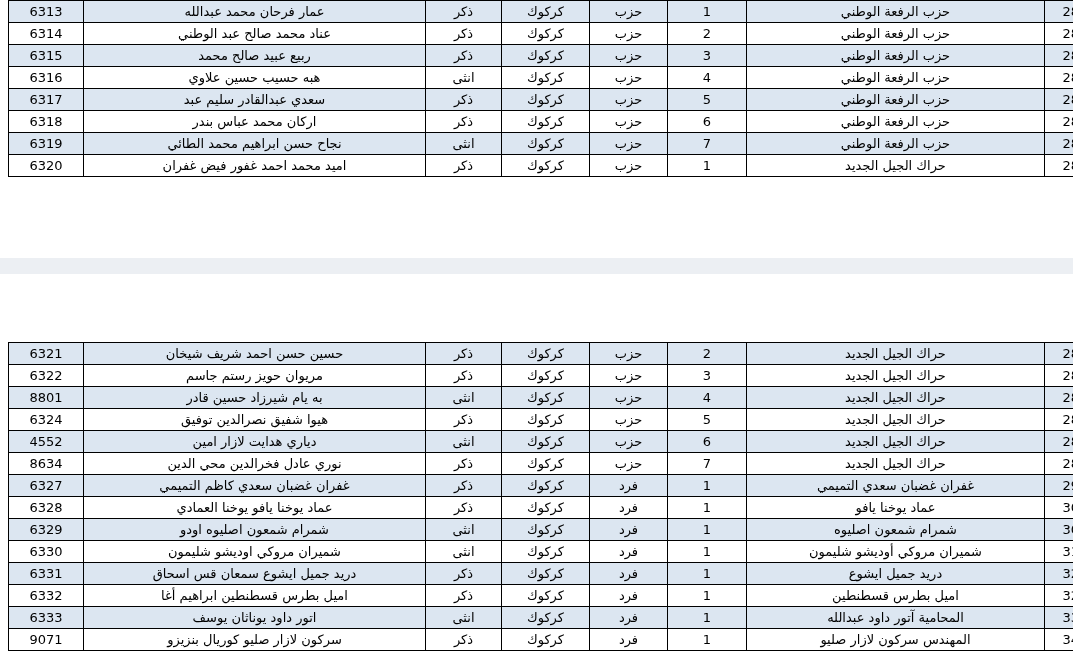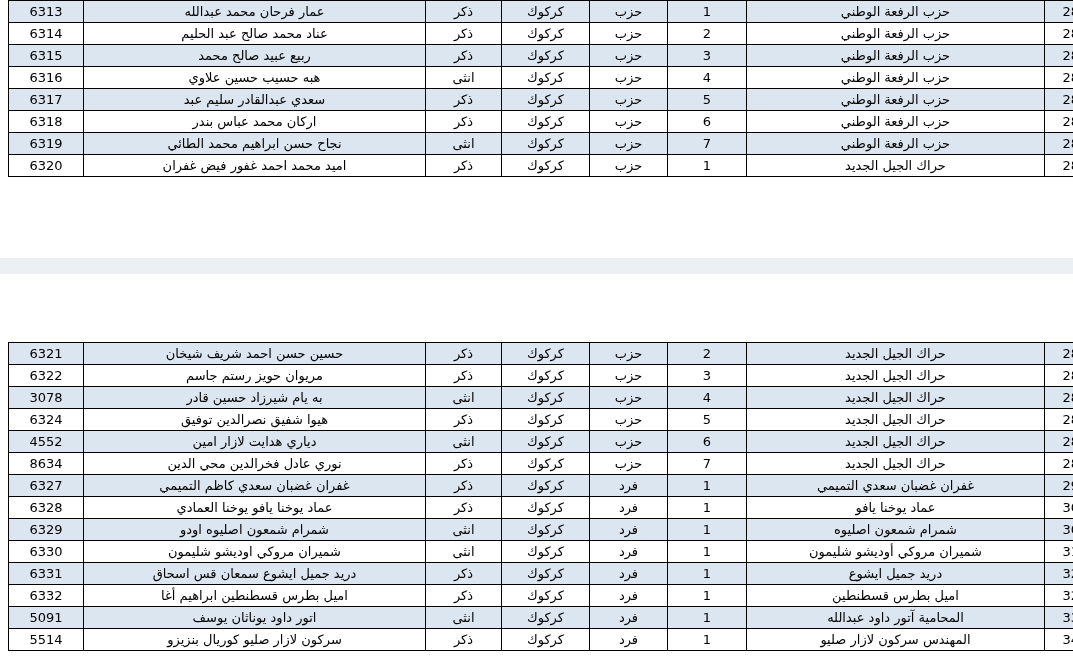--- a/index.html
+++ b/index.html
@@ -94,21 +94,21 @@
             <td class="c-name">عمار فرحان محمد عبدالله</td>
             <td class="c-code">6313</td>
           </tr>
           <tr class="plain">
             <td class="c-seq">282</td>
             <td class="c-entity">حزب الرفعة الوطني</td>
             <td class="c-order">2</td>
             <td class="c-type">حزب</td>
             <td class="c-gov">كركوك</td>
             <td class="c-gender">ذكر</td>
-            <td class="c-name">عناد محمد صالح عبد الحليم</td>
+            <td class="c-name">عناد محمد صالح عبد الوطني</td>
             <td class="c-code">6314</td>
           </tr>
           <tr class="alt">
             <td class="c-seq">282</td>
             <td class="c-entity">حزب الرفعة الوطني</td>
             <td class="c-order">3</td>
             <td class="c-type">حزب</td>
             <td class="c-gov">كركوك</td>
             <td class="c-gender">ذكر</td>
             <td class="c-name">ربيع عبيد صالح محمد</td>
@@ -194,21 +194,21 @@
             <td class="c-code">6322</td>
           </tr>
           <tr class="alt">
             <td class="c-seq">288</td>
             <td class="c-entity">حراك الجيل الجديد</td>
             <td class="c-order">4</td>
             <td class="c-type">حزب</td>
             <td class="c-gov">كركوك</td>
             <td class="c-gender">انثى</td>
             <td class="c-name">به يام شيرزاد حسين قادر</td>
-            <td class="c-code">3078</td>
+            <td class="c-code">8801</td>
           </tr>
           <tr class="plain">
             <td class="c-seq">288</td>
             <td class="c-entity">حراك الجيل الجديد</td>
             <td class="c-order">5</td>
             <td class="c-type">حزب</td>
             <td class="c-gov">كركوك</td>
             <td class="c-gender">ذكر</td>
             <td class="c-name">هيوا شفيق نصرالدين توفيق</td>
             <td class="c-code">6324</td>
@@ -294,29 +294,29 @@
             <td class="c-code">6332</td>
           </tr>
           <tr class="alt">
             <td class="c-seq">339</td>
             <td class="c-entity">المحامية آتور داود عبدالله</td>
             <td class="c-order">1</td>
             <td class="c-type">فرد</td>
             <td class="c-gov">كركوك</td>
             <td class="c-gender">انثى</td>
             <td class="c-name">اتور داود يوناثان يوسف</td>
-            <td class="c-code">5091</td>
+            <td class="c-code">6333</td>
           </tr>
           <tr class="plain">
             <td class="c-seq">348</td>
             <td class="c-entity">المهندس سركون لازار صليو</td>
             <td class="c-order">1</td>
             <td class="c-type">فرد</td>
             <td class="c-gov">كركوك</td>
             <td class="c-gender">ذكر</td>
             <td class="c-name">سركون لازار صليو كوريال بنزيزو</td>
-            <td class="c-code">5514</td>
+            <td class="c-code">9071</td>
           </tr>
         </tbody>
     </table>
   </div>
 
 </div>
 
 </body></html>

